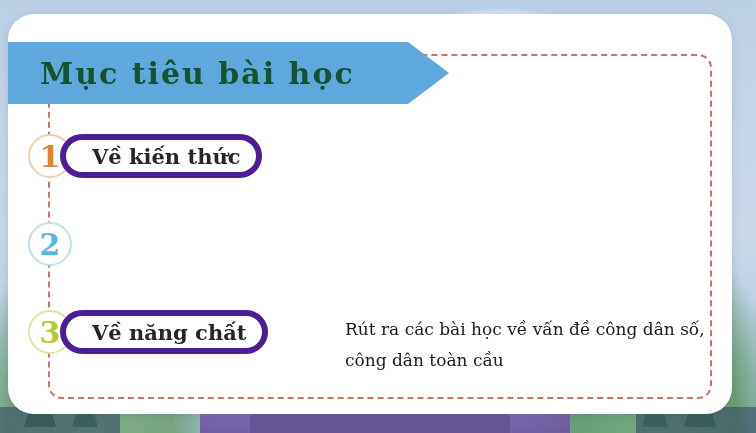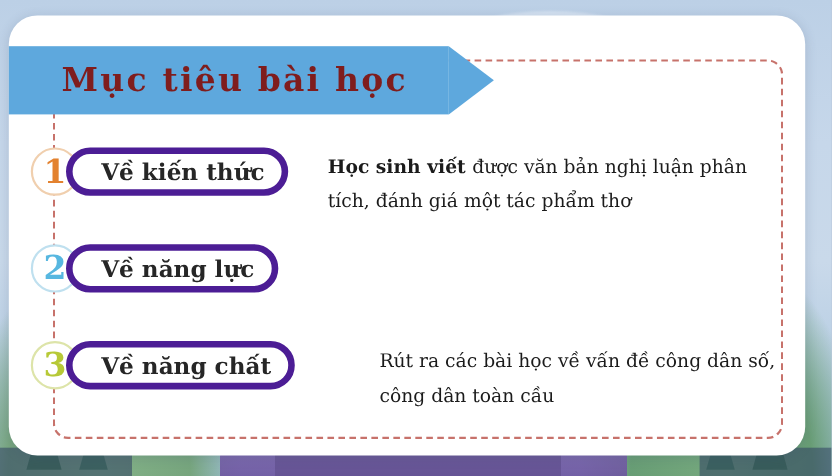--- a/index.html
+++ b/index.html
@@ -32,21 +32,21 @@
   
   .dashed{position:absolute;left:40px;top:40px;width:664px;height:345px;
           border:2px dashed #c7726b;border-radius:14px;box-sizing:border-box;}
 
   
   .banner{position:absolute;left:0px;top:28px;height:62px;width:400px;
           background:#5ea8dd;display:flex;align-items:center;
           border-top-right-radius:0;}
   .banner:after{content:"";position:absolute;right:-41px;top:0;width:0;height:0;
           border-top:31px solid transparent;border-bottom:31px solid transparent;border-left:41px solid #5ea8dd;}
-  .banner-text{color:#7f1d1d;font-size:30px;letter-spacing:2px;padding-left:48px;
+  .banner-text{color:#14532d;font-size:30px;letter-spacing:2px;padding-left:32px;
           font-family:"DejaVu Serif", serif;font-weight:700;}
 
   
   .row{position:absolute;display:flex;align-items:center;}
   .row1{left:20px;top:120px;}
   .row2{left:20px;top:208px;}
   .row3{left:20px;top:296px;}
 
   .numcircle{width:44px;height:44px;border-radius:50%;border:2px solid #d9d9d9;
       display:flex;align-items:center;justify-content:center;
@@ -98,27 +98,23 @@
     <div class="dashed"></div>
 
     <div class="banner">
       <div class="banner-text">Mục tiêu bài học</div>
     </div>
 
     <div class="row row1">
       <div class="numcircle n1">1</div>
       <div class="pill">Về kiến thức</div>
     </div>
-    <div class="para p1">
-      <b>Học sinh viết </b><span>được văn bản nghị luận phân tích, đánh giá một tác phẩm thơ</span>
-    </div>
 
     <div class="row row2">
       <div class="numcircle n2">2</div>
-      <div class="pill">Về năng lực</div>
     </div>
 
     <div class="row row3">
       <div class="numcircle n3">3</div>
       <div class="pill">Về năng chất</div>
     </div>
     <div class="para p3">
       <b></b><span>Rút ra các bài học về vấn đề công dân số, công dân toàn cầu</span>
     </div>
 

